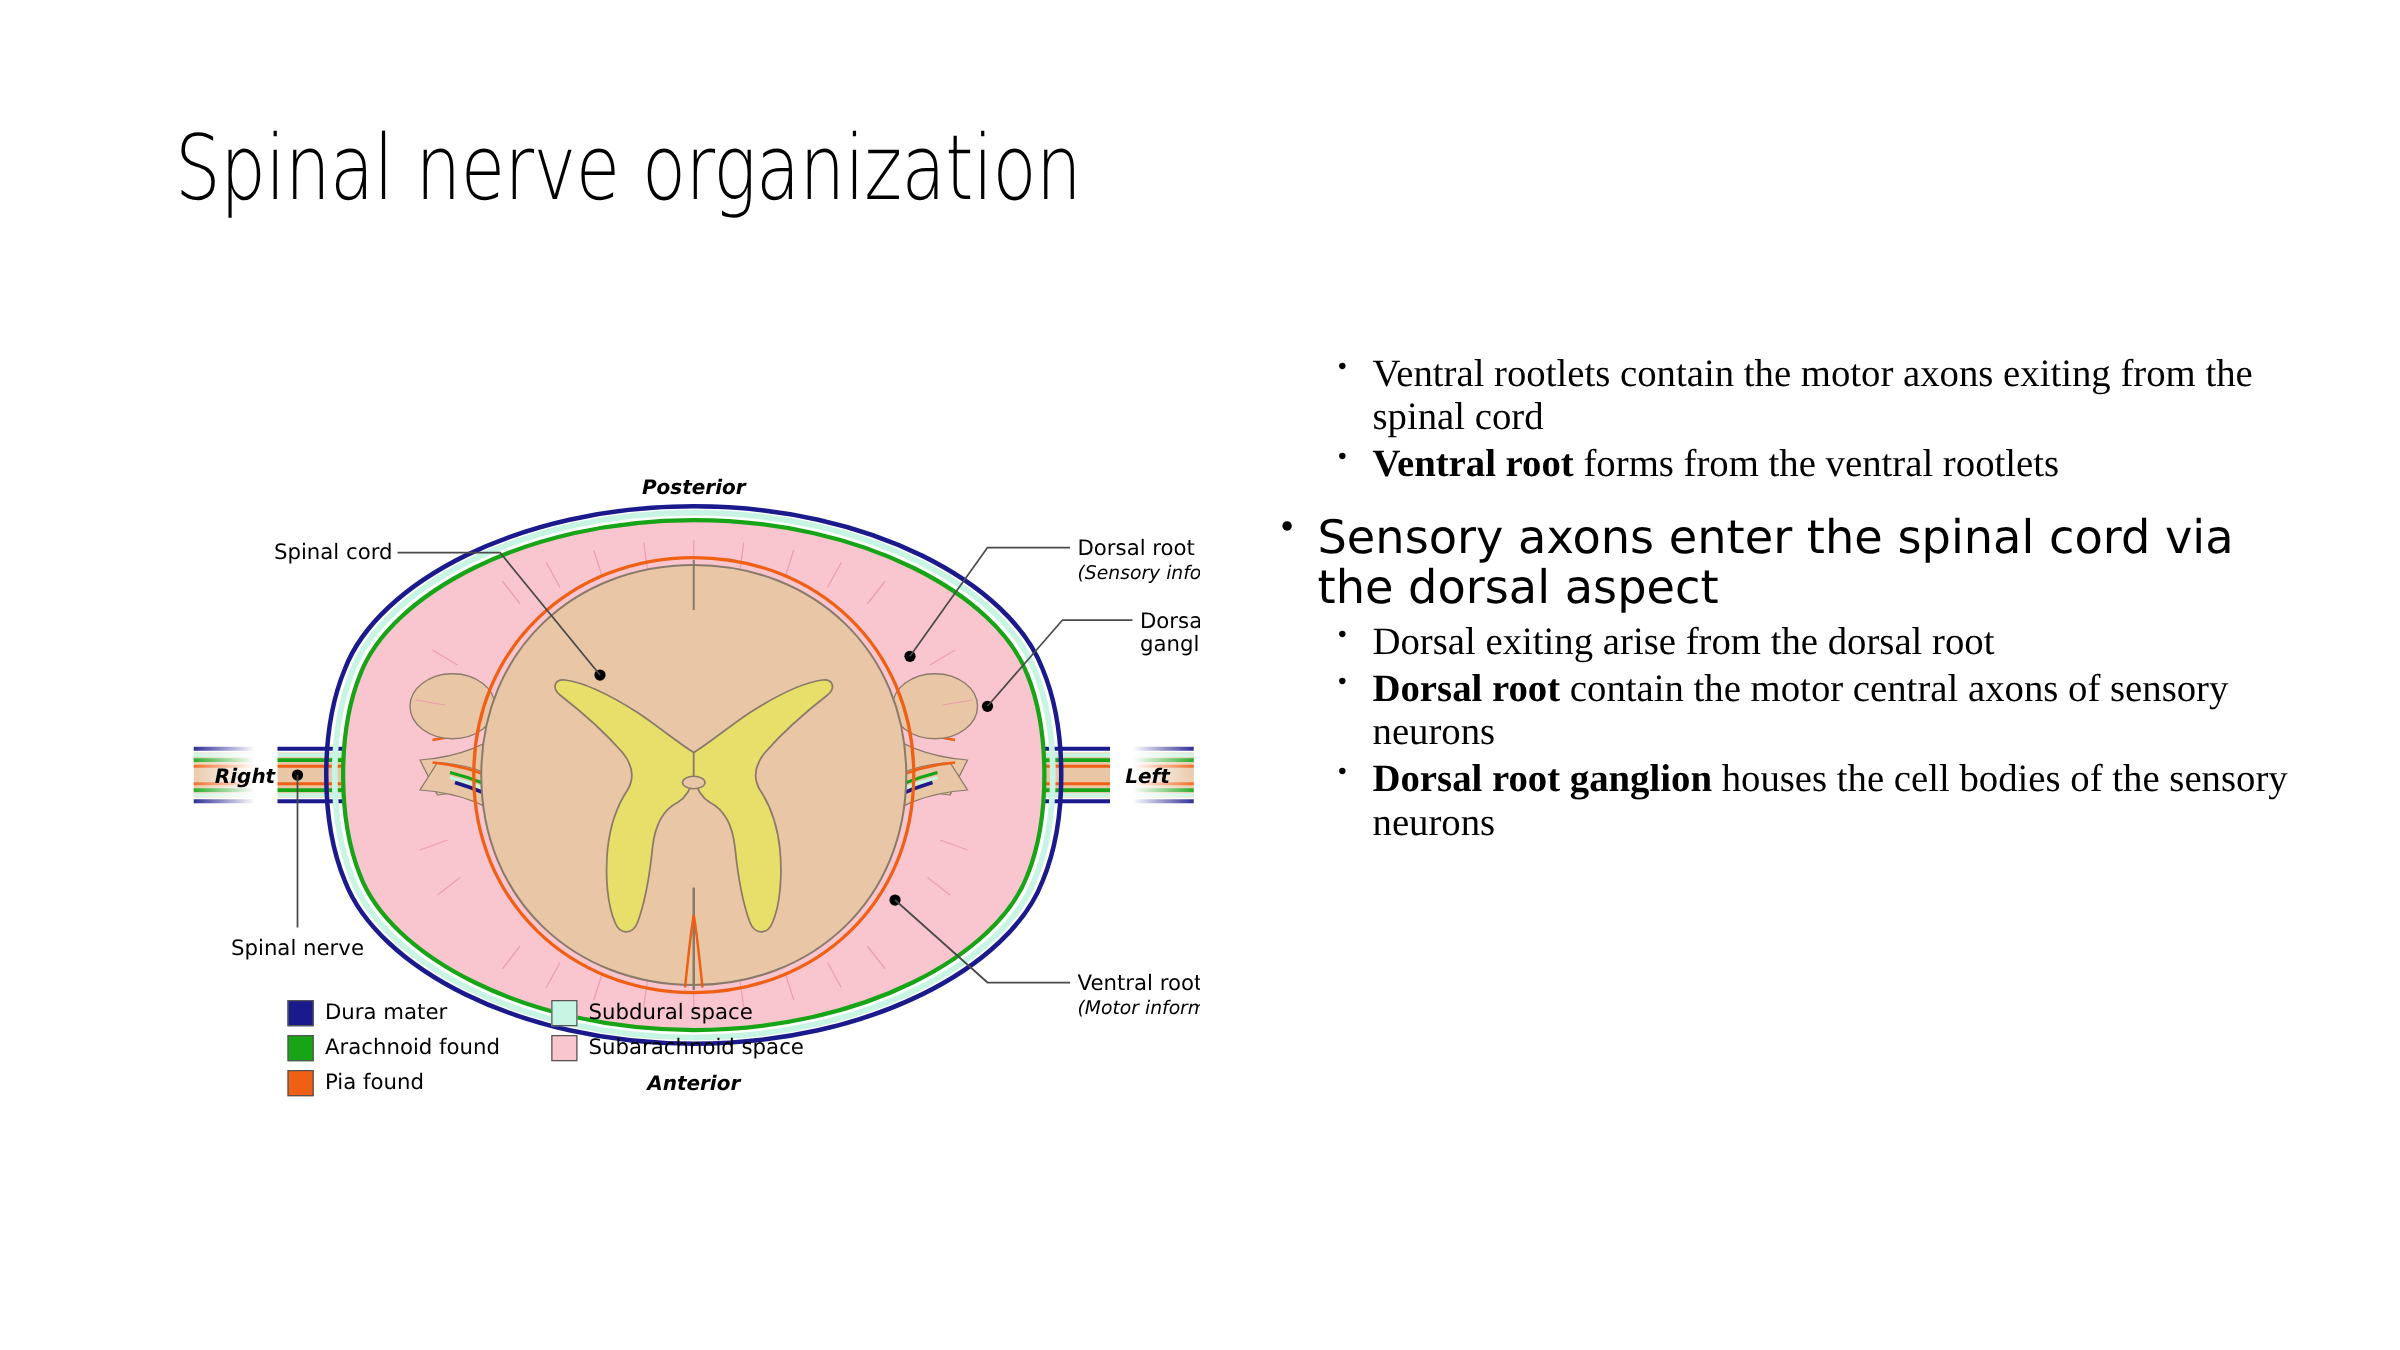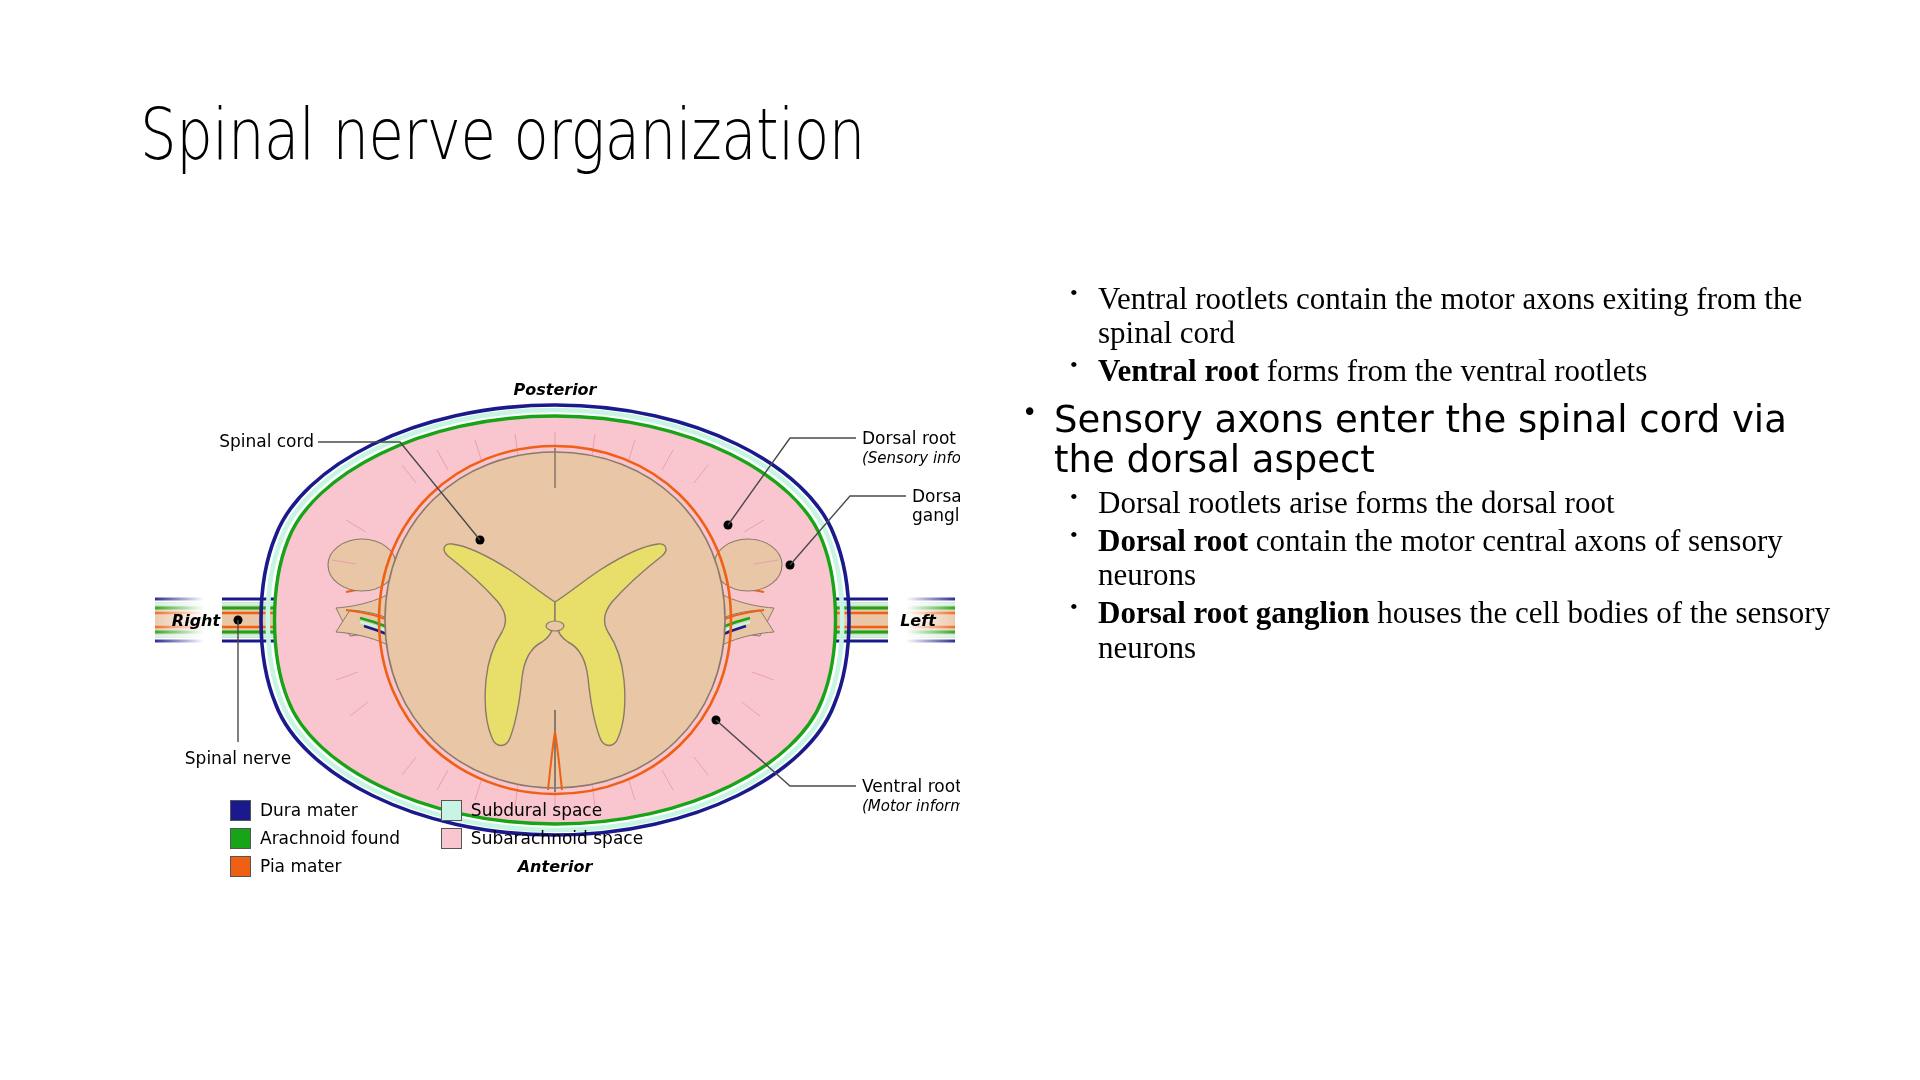--- a/index.html
+++ b/index.html
@@ -99,21 +99,21 @@
     font-family: Liberation Serif, serif;
     font-weight: 400;
   }
   .bullet-l2::before {
     content: "\2022";
     position: absolute;
     left: 60px;
     top: -1px;
     font-size: 22px;
   }
-  .group-gap { margin-top: 12px; }
+  .group-gap { margin-top: 22px; }
   .b { font-weight: 700; }
 
   .diagram-label {
     font-family: "DejaVu Sans", sans-serif;
     font-size: 17px;
     fill: #000;
   }
   .diagram-label-italic {
     font-family: "DejaVu Sans", sans-serif;
     font-size: 15px;
@@ -393,21 +393,21 @@
   <div class="legend-item">
     <span class="legend-swatch" style="background:#17a417"></span>
     <span class="legend-label">Arachnoid found</span>
   </div>
   <div class="legend-item">
     <span class="legend-swatch" style="background:#f9c5ce"></span>
     <span class="legend-label">Subarachnoid space</span>
   </div>
   <div class="legend-item">
     <span class="legend-swatch" style="background:#ef6014"></span>
-    <span class="legend-label">Pia mater</span>
+    <span class="legend-label">Pia found</span>
   </div>
   <div></div>
 </div>
 
 <div class="content">
 
 
   <div class="bullet-l2">
     <span>Ventral rootlets contain the motor axons exiting from the spinal cord</span>
   </div>
@@ -415,21 +415,21 @@
   <div class="bullet-l2">
     <span class="b">Ventral root</span><span> forms from the ventral rootlets</span>
   </div>
 
 
   <div class="bullet-l1 group-gap">
     <span>Sensory axons enter the spinal cord via the dorsal aspect</span>
   </div>
 
   <div class="bullet-l2">
-    <span>Dorsal rootlets arise forms the dorsal root</span>
+    <span>Dorsal exiting arise from the dorsal root</span>
   </div>
 
   <div class="bullet-l2">
     <span class="b">Dorsal root</span><span> contain the motor central axons of sensory neurons</span>
   </div>
 
   <div class="bullet-l2">
     <span class="b">Dorsal root ganglion</span><span> houses the cell bodies of the sensory neurons</span>
   </div>
 

